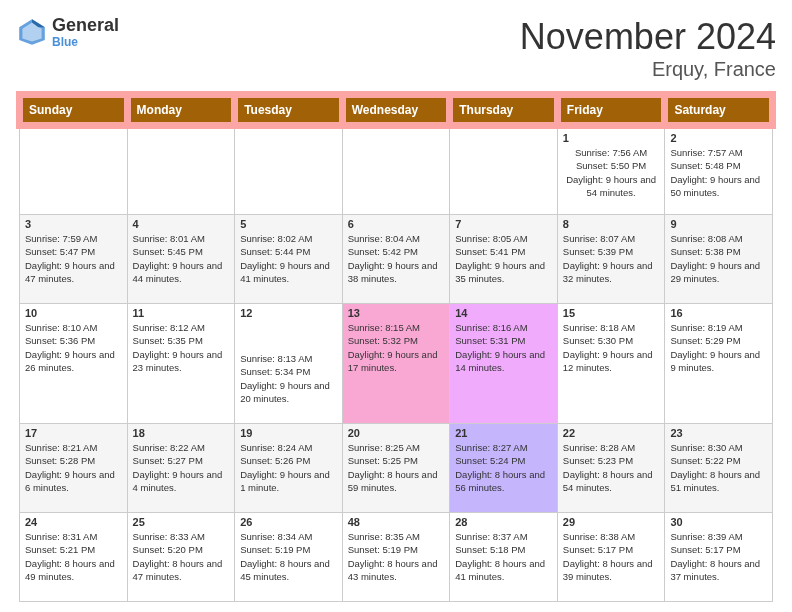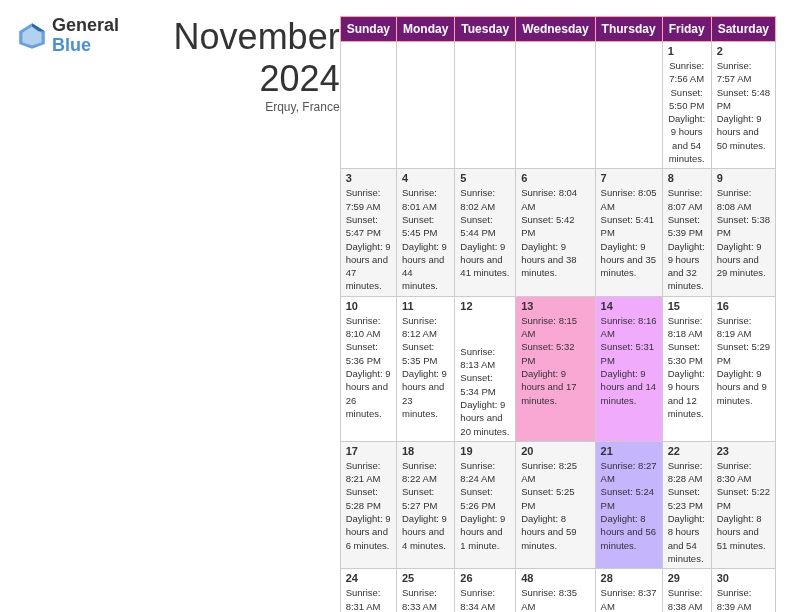--- a/index.html
+++ b/index.html
@@ -8,21 +8,21 @@
       background: #fff;
       width: 792px;
       height: 612px;
       overflow: hidden;
     }
     .page {
       width: 792px;
       height: 612px;
       padding: 16px 16px 10px 16px;
       display: flex;
-      flex-direction: row;
+      flex-direction: column;
     }
     .header {
       display: flex;
       justify-content: space-between;
       align-items: flex-start;
       margin-bottom: 10px;
     }
     .logo {
       display: flex;
       align-items: center;
@@ -32,53 +32,53 @@
       display: flex;
       flex-direction: column;
       line-height: 1.1;
     }
     .logo-general {
       font-size: 18px;
       font-weight: bold;
       color: #333;
     }
     .logo-blue {
-      font-size: 18px;
+      font-size: 12px;
       font-weight: bold;
       color: #4a90d9;
     }
     .logo-icon {
       width: 32px;
       height: 32px;
     }
     .title-section {
       text-align: right;
     }
     .month-title {
       font-size: 36px;
       font-weight: normal;
       color: #333;
     }
     .location {
-      font-size: 12px;
+      font-size: 20px;
       color: #555;
     }
     table {
       width: 100%;
       border-collapse: collapse;
       flex: 1;
     }
     th {
-      background-color: #701a75;
+      background-color: #a16207;
       color: #fff;
       font-size: 12px;
       font-weight: bold;
       padding: 5px 6px;
       text-align: left;
-      border: 1px solid #fca5a5;
+      border: 7px solid #fca5a5;
     }
     td {
       border: 1px solid #ccc;
       vertical-align: top;
       padding: 3px 5px;
       font-size: 9.5px;
       color: #333;
       background: #fff;
       width: calc(100% / 7);
       height: 78px;

